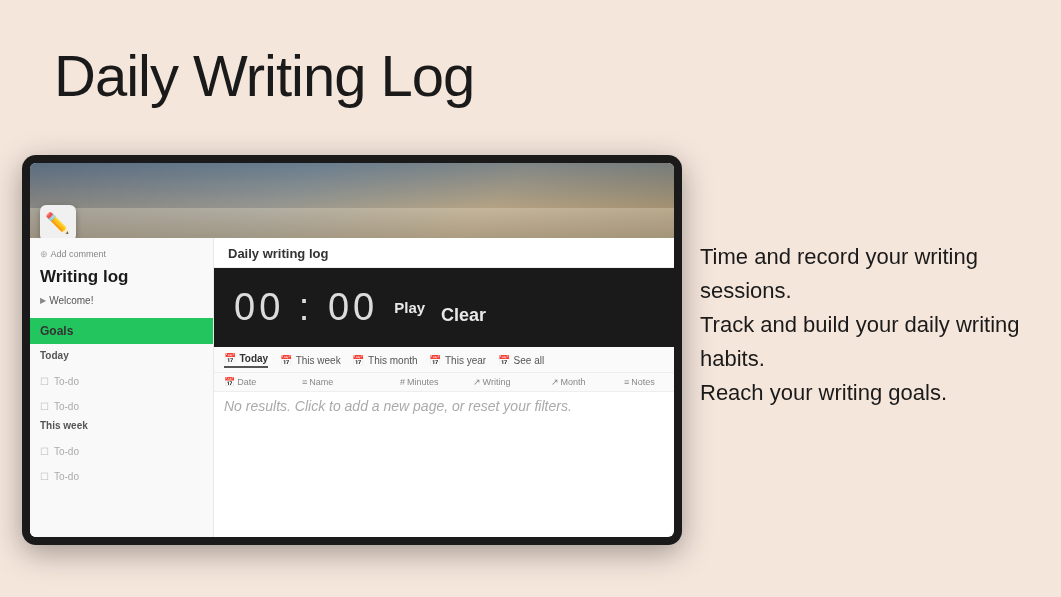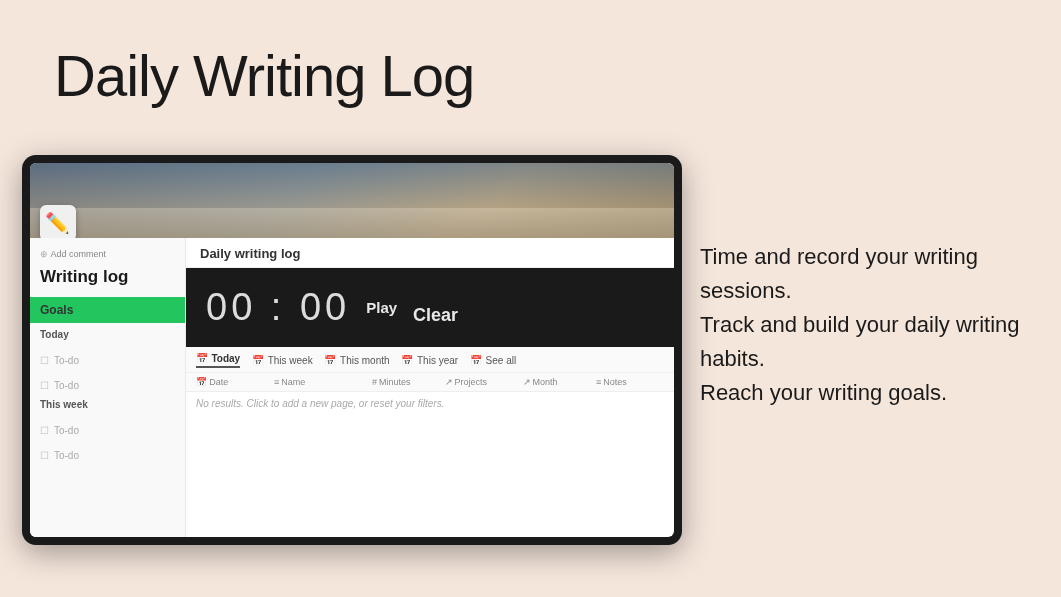--- a/index.html
+++ b/index.html
@@ -103,21 +103,21 @@
 
     
     .content-area {
       display: flex;
       flex: 1;
       overflow: hidden;
     }
 
     
     .sidebar {
-      width: 156px;
+      width: 184px;
       background: #f9f9f9;
       border-right: 1px solid #e8e8e8;
       padding: 8px 0;
       flex-shrink: 0;
     }
 
     .add-comment {
       font-size: 9px;
       color: #888;
       padding: 3px 10px 6px;
@@ -278,21 +278,21 @@
     }
 
     .th:nth-child(1) { width: 70px; }
     .th:nth-child(2) { width: 90px; }
     .th:nth-child(3) { width: 65px; }
     .th:nth-child(4) { width: 70px; }
     .th:nth-child(5) { width: 65px; }
     .th:nth-child(6) { flex: 1; }
 
     .no-results {
-      font-size: 10px;
+      font-size: 14px;
       color: #aaa;
       padding: 6px 10px;
       font-style: italic;
     }
   </style>
 </head>
 <body>
 
 <h1 class="page-title">Daily Writing Log</h1>
 
@@ -309,20 +309,21 @@
       <div class="writing-icon">
         <span>✏️</span>
       </div>
     </div>
 
     <div class="content-area">
 
       <div class="sidebar">
         <div class="add-comment">Add comment</div>
         <div class="writing-log-title">Writing log</div>
+        <div class="welcome-item">Welcome!</div>
         <div class="goals-header">Goals</div>
         <div class="section-label">Today</div>
         <div class="todo-item">To-do</div>
         <div class="todo-item">To-do</div>
         <div class="section-label">This week</div>
         <div class="todo-item">To-do</div>
         <div class="todo-item">To-do</div>
       </div>
 
       <div class="main-content">
@@ -365,21 +366,21 @@
           <div class="th">
             <span>≡</span>
             <span>Name</span>
           </div>
           <div class="th">
             <span>#</span>
             <span>Minutes</span>
           </div>
           <div class="th">
             <span>↗</span>
-            <span>Projects</span>
+            <span>Writing</span>
           </div>
           <div class="th">
             <span>↗</span>
             <span>Month</span>
           </div>
           <div class="th">
             <span>≡</span>
             <span>Notes</span>
           </div>
         </div>

